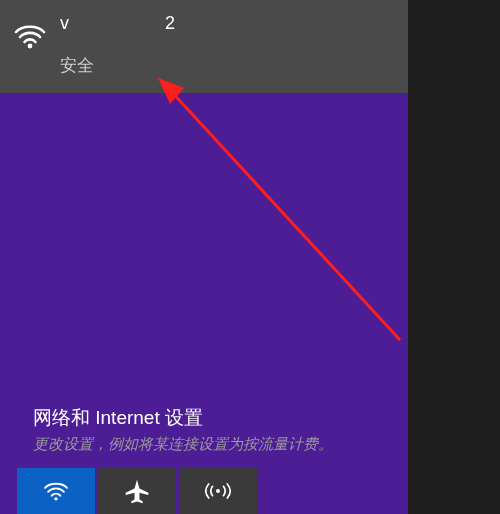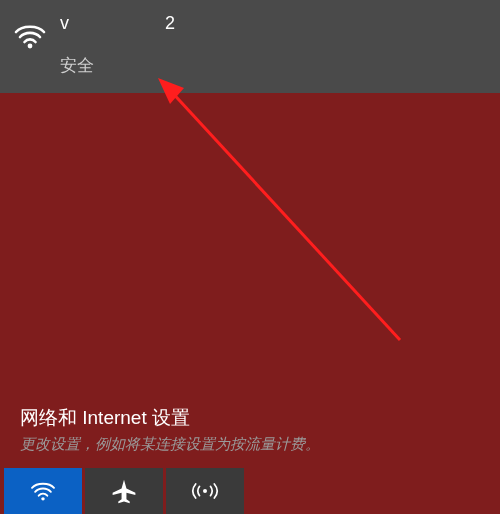--- a/index.html
+++ b/index.html
@@ -1,24 +1,24 @@
 <!DOCTYPE html>
 <html><head>
   <meta charset="utf-8">
   <style>
     * { margin: 0; padding: 0; box-sizing: border-box; }
     html, body { width: 500px; height: 514px; overflow: hidden; font-family: "Segoe UI", "Microsoft YaHei", sans-serif; background: #1f1f1f; }
-    .panel { width: 500px; height: 514px; background: #7f1d1d; position: relative; color: #fff; }
+    .panel { width: 408px; height: 514px; background: #4c1d95; position: relative; color: #fff; }
     .network-item { background: #4a4a4a; padding: 12px 16px 16px 60px; position: relative; min-height: 80px; display: flex; flex-direction: column; justify-content: center; }
     .wifi-icon-wrap { position: absolute; left: 14px; top: 22px; }
     .ssid { font-size: 18px; color: #fff; line-height: 1.3; }
     .security { font-size: 17px; color: #d0d0d0; line-height: 1.3; margin-top: 20px; }
     .redacted { display: inline-block; width: 96px; height: 18px; background: #4a4a4a; vertical-align: middle; }
     .arrow-overlay { position: absolute; top: 70px; left: 150px; width: 260px; height: 280px; pointer-events: none; }
-    .bottom { position: absolute; left: 4px; right: 0; bottom: 0; }
+    .bottom { position: absolute; left: 17px; right: 0; bottom: 0; }
     .settings-block { padding: 12px 16px 14px 16px; }
     .settings-title { font-size: 19px; color: #fff; margin-bottom: 4px; }
     .settings-desc { font-size: 15px; color: #9a9a9a; font-style: italic; }
     .qa-row { display: flex; gap: 3px; padding: 0 0 0 0; height: 46px; }
     .qa-btn { width: 78px; height: 46px; display: flex; align-items: center; justify-content: center; }
     .qa-wifi { background: #0b61c4; }
     .qa-airplane { background: #3a3a3a; }
     .qa-hotspot { background: #3a3a3a; }
   </style>
 </head>

